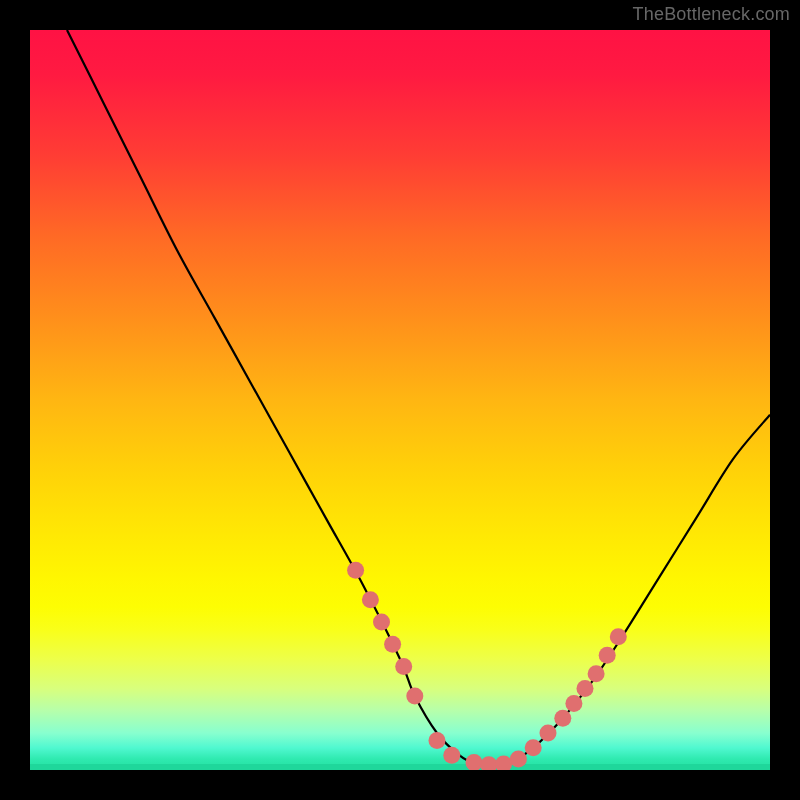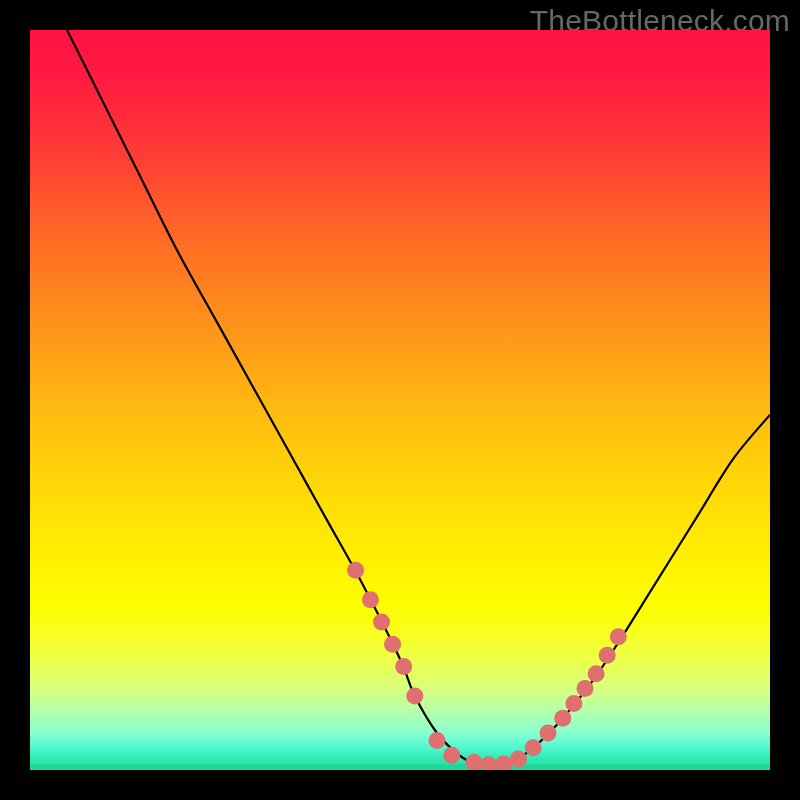--- a/index.html
+++ b/index.html
@@ -17,21 +17,21 @@
     top: 0;
     width: 800px;
     height: 800px;
     background: #000;
   }
   .watermark {
     position: absolute;
     top: 4px;
     right: 10px;
     color: #676767;
-    font-size: 30px;
+    font-size: 18px;
     font-weight: 500;
     letter-spacing: 0.2px;
   }
   .plot-area {
     position: absolute;
     left: 30px;
     top: 30px;
     width: 740px;
     height: 740px;
     overflow: hidden;

